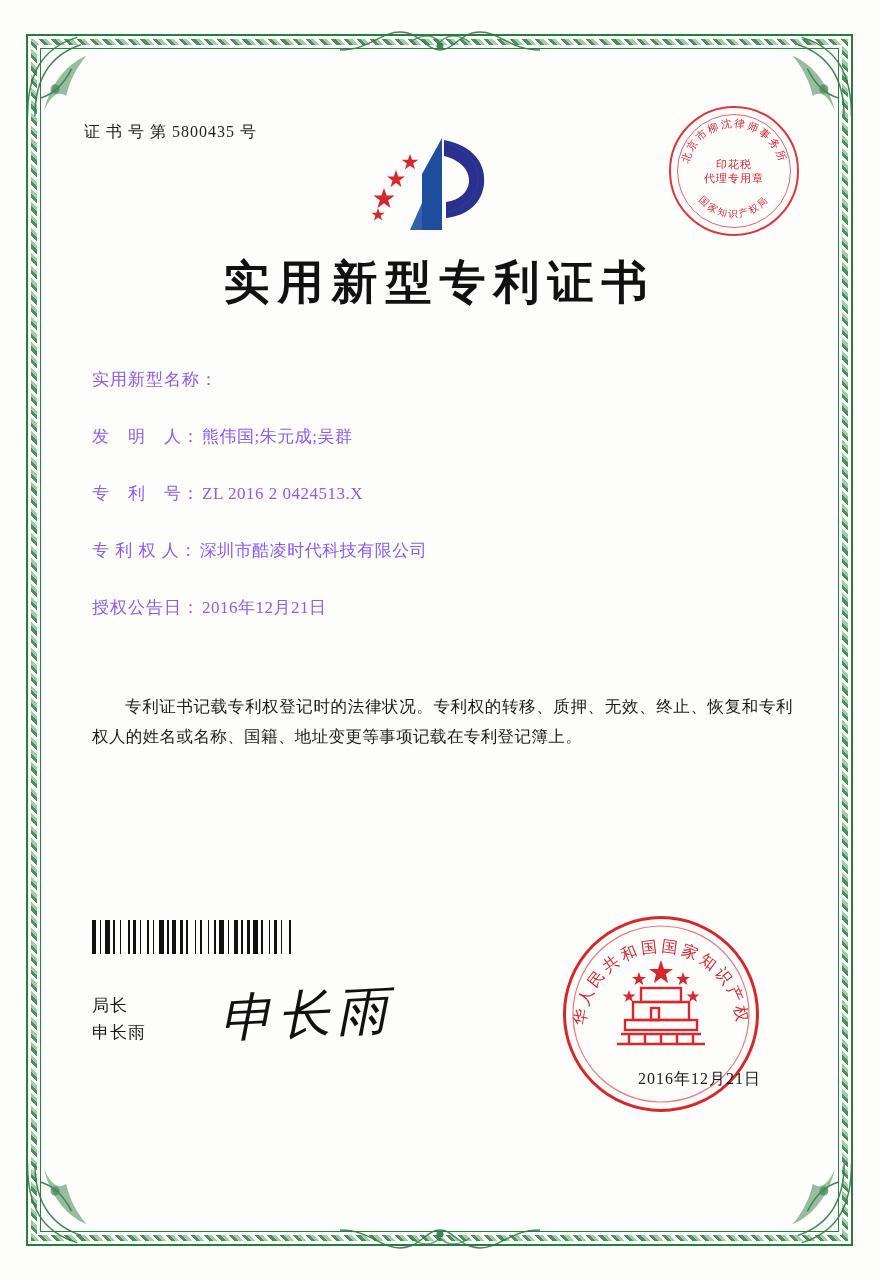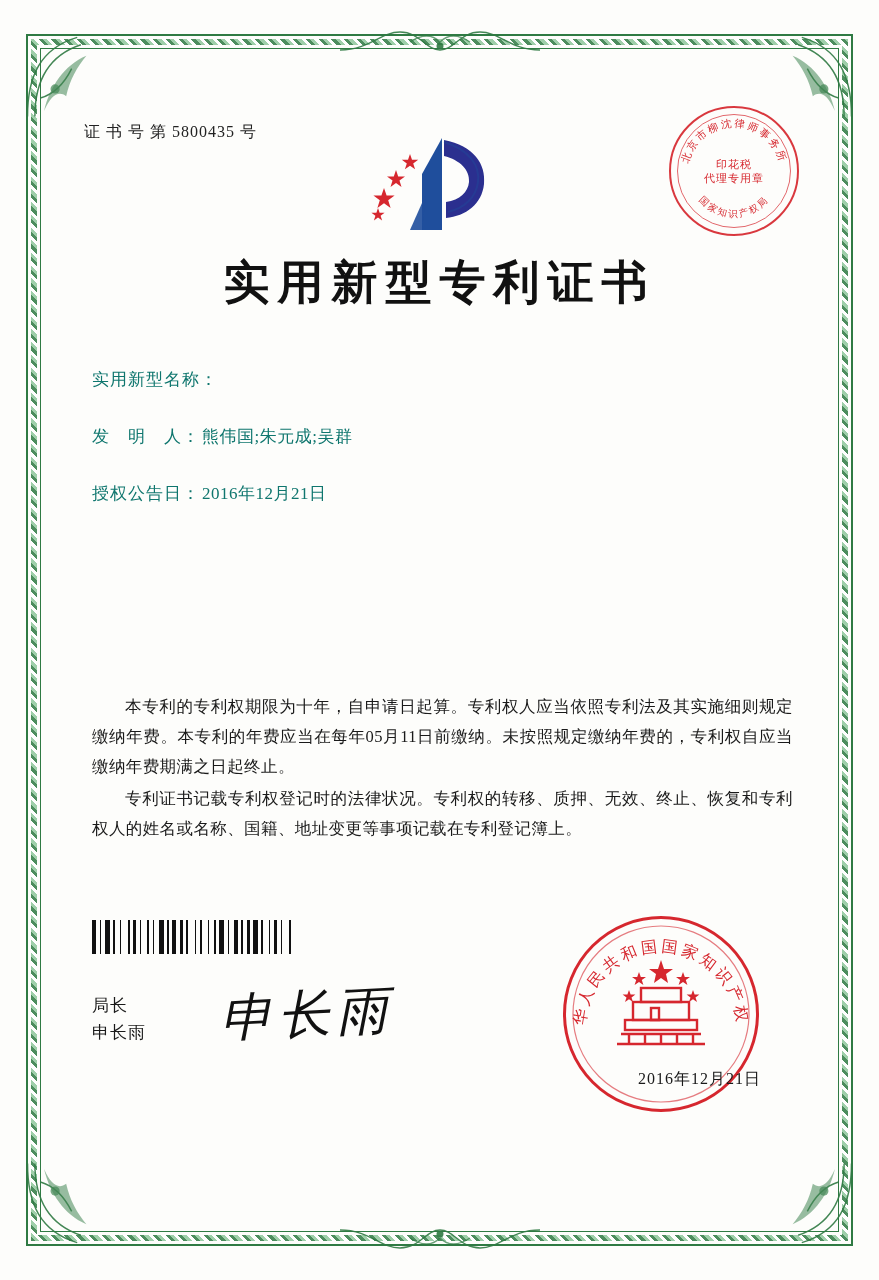--- a/index.html
+++ b/index.html
@@ -165,21 +165,21 @@
     position: absolute;
     left: 22px;
     right: 10px;
     top: 296px;
   }
   .field-row {
     display: flex;
     align-items: center;
     margin-bottom: 34px;
     font-size: 17px;
-    color: #0f766e;
+    color: #8b5cf6;
   }
   .field-label {
     white-space: pre;
     letter-spacing: 1px;
   }
   .field-value {
     margin-left: 2px;
     letter-spacing: .5px;
   }
 
@@ -385,27 +385,34 @@
 
     <div class="fields">
       <div class="field-row">
         <span class="field-label">实用新型名称：</span>
       </div>
       <div class="field-row">
         <span class="field-label">发　明　人：</span>
         <span class="field-value">熊伟国;朱元成;吴群</span>
       </div>
       <div class="field-row">
+        <span class="field-label">专　利　号：</span>
+        <span class="field-value">ZL 2016 2 0424513.X</span>
+      </div>
+      <div class="field-row">
+        <span class="field-label">专 利 权 人：</span>
+        <span class="field-value">深圳市酷凌时代科技有限公司</span>
+      </div>
+      <div class="field-row">
         <span class="field-label">授权公告日：</span>
         <span class="field-value">2016年12月21日</span>
       </div>
     </div>
 
     <div class="paragraphs">
-      <p>本专利的专利权期限为十年，自申请日起算。专利权人应当依照专利法及其实施细则规定缴纳年费。本专利的年费应当在每年05月11日前缴纳。未按照规定缴纳年费的，专利权自应当缴纳年费期满之日起终止。</p>
       <p>专利证书记载专利权登记时的法律状况。专利权的转移、质押、无效、终止、恢复和专利权人的姓名或名称、国籍、地址变更等事项记载在专利登记簿上。</p>
     </div>
 
     <div class="barcode" id="barcode"><span style="width:4px;"></span><span style="width:2px;background:transparent;"></span><span style="width:1px;"></span><span style="width:2px;background:transparent;"></span><span style="width:5px;"></span><span style="width:1px;background:transparent;"></span><span style="width:2px;"></span><span style="width:3px;background:transparent;"></span><span style="width:1px;"></span><span style="width:5px;background:transparent;"></span><span style="width:2px;"></span><span style="width:1px;background:transparent;"></span><span style="width:3px;"></span><span style="width:2px;background:transparent;"></span><span style="width:1px;"></span><span style="width:4px;background:transparent;"></span><span style="width:2px;"></span><span style="width:2px;background:transparent;"></span><span style="width:1px;"></span><span style="width:3px;background:transparent;"></span><span style="width:5px;"></span><span style="width:1px;background:transparent;"></span><span style="width:2px;"></span><span style="width:1px;background:transparent;"></span><span style="width:4px;"></span><span style="width:2px;background:transparent;"></span><span style="width:3px;"></span><span style="width:1px;background:transparent;"></span><span style="width:2px;"></span><span style="width:5px;background:transparent;"></span><span style="width:1px;"></span><span style="width:2px;background:transparent;"></span><span style="width:2px;"></span><span style="width:4px;background:transparent;"></span><span style="width:1px;"></span><span style="width:3px;background:transparent;"></span><span style="width:2px;"></span><span style="width:1px;background:transparent;"></span><span style="width:5px;"></span><span style="width:2px;background:transparent;"></span><span style="width:1px;"></span><span style="width:3px;background:transparent;"></span><span style="width:4px;"></span><span style="width:1px;background:transparent;"></span><span style="width:2px;"></span><span style="width:2px;background:transparent;"></span><span style="width:3px;"></span><span style="width:1px;background:transparent;"></span><span style="width:5px;"></span><span style="width:1px;background:transparent;"></span><span style="width:2px;"></span><span style="width:4px;background:transparent;"></span><span style="width:1px;"></span><span style="width:2px;background:transparent;"></span><span style="width:3px;"></span><span style="width:2px;background:transparent;"></span><span style="width:1px;"></span><span style="width:5px;background:transparent;"></span><span style="width:2px;"></span><span style="width:1px;background:transparent;"></span></div>
 
     <div class="sig-block">
       <div>局长</div>
       <div>申长雨</div>
     </div>
     <div class="signature">申长雨</div>

